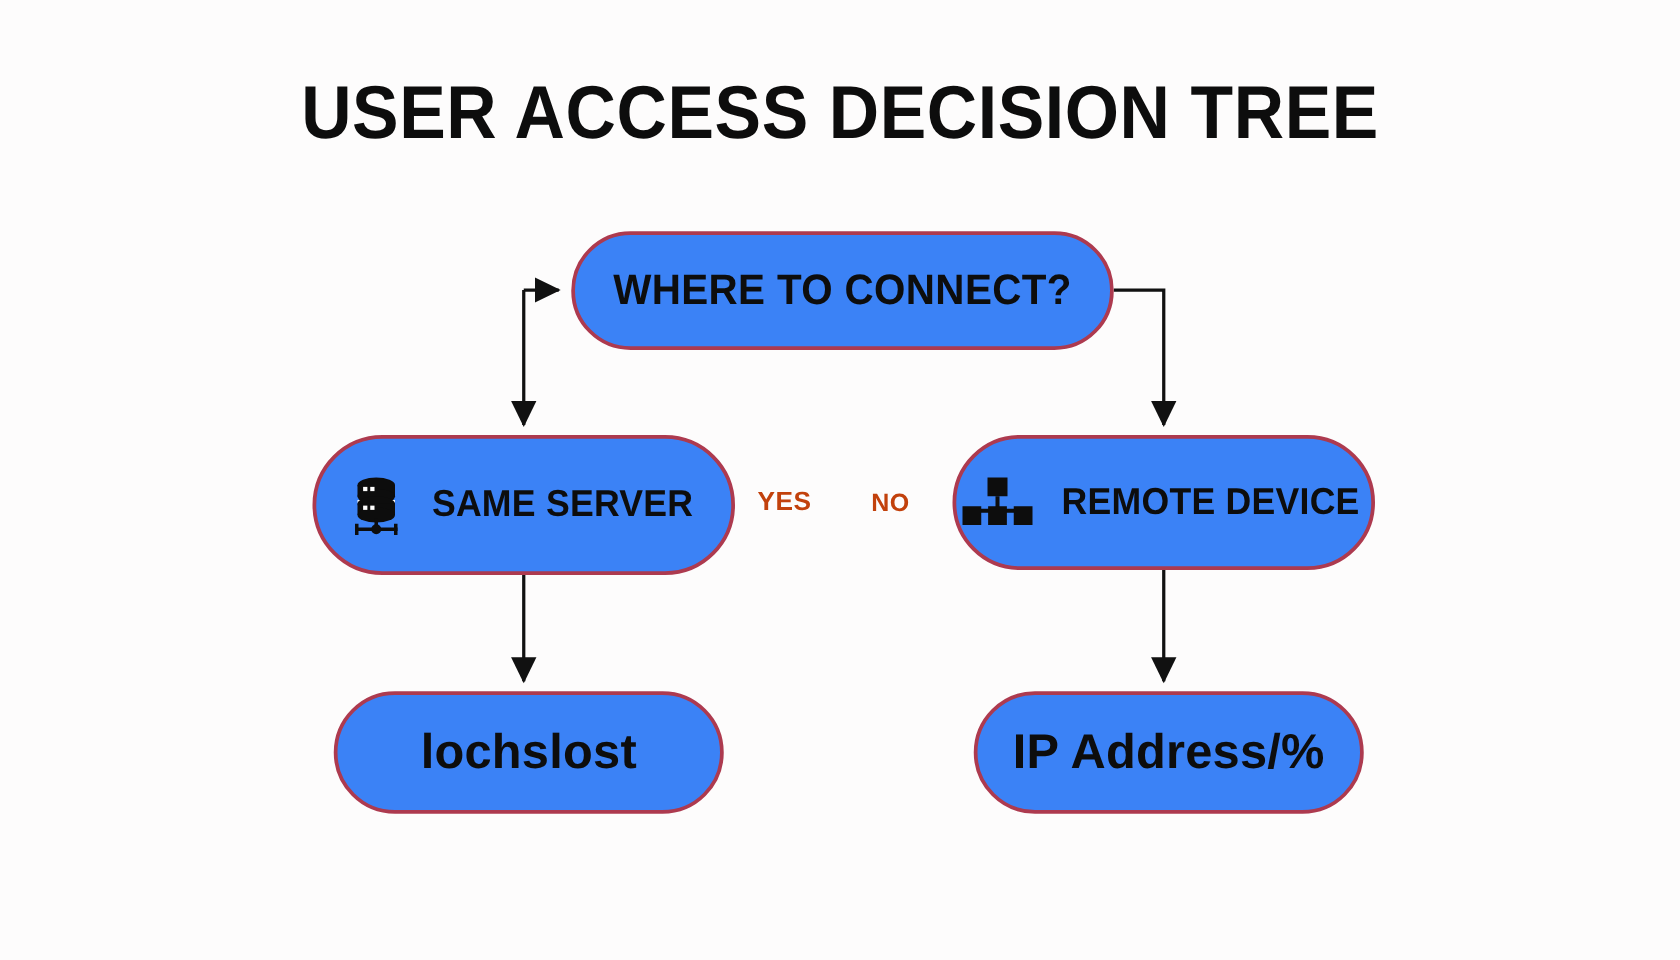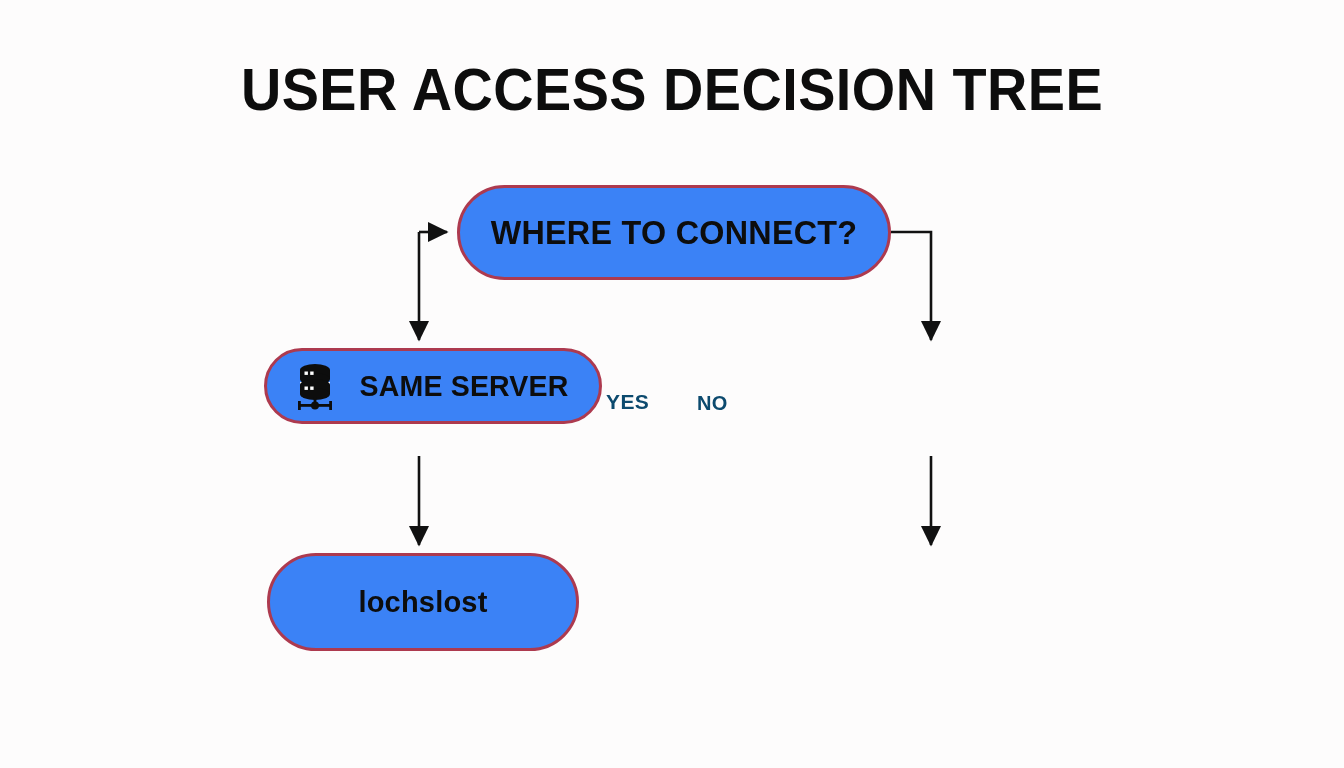--- a/index.html
+++ b/index.html
@@ -62,24 +62,24 @@
     justify-content: center;
   }
 
   .node-root {
     left: 457px;
     top: 185px;
     width: 434px;
     height: 95px;
   }
   .node-left-branch {
-    left: 264px;
+    left: 250px;
     top: 348px;
     width: 338px;
-    height: 76px;
+    height: 112px;
   }
   .node-right-branch {
     left: 762px;
     top: 348px;
     width: 338px;
     height: 108px;
   }
   .node-left-leaf {
     left: 267px;
     top: 553px;
@@ -113,41 +113,41 @@
     letter-spacing: 0.3px;
     transform: scaleX(0.95);
   }
   .label-branch {
     font-size: 30px;
     font-weight: bold;
     letter-spacing: 0.2px;
     transform: scaleX(0.95);
   }
   .label-leaf {
-    font-size: 29px;
+    font-size: 39px;
     font-weight: bold;
     letter-spacing: 0.2px;
   }
 
   
   .node-icon {
     display: inline-flex;
     align-items: center;
     justify-content: center;
     flex: 0 0 auto;
   }
   .node-icon svg { display: block; }
 
   
   .edge-label {
     position: absolute;
     font-family: "Liberation Sans", sans-serif;
     font-size: 21px;
     font-weight: bold;
-    color: #0c4a6e;
+    color: #c2410c;
     letter-spacing: 0.4px;
     white-space: nowrap;
   }
   .edge-label-yes { left: 606px; top: 390px; }
   .edge-label-no  { left: 697px; top: 392px; font-size: 20px; }
 </style>
 </head>
 <body>
 
 <div id="canvas">
@@ -208,24 +208,48 @@
           <rect x="6" y="43" width="34" height="2.8" fill="#0d0d0d"></rect>
           <circle cx="23" cy="44.4" r="4" fill="#0d0d0d"></circle>
           <rect x="6" y="40" width="2.8" height="9" fill="#0d0d0d"></rect>
           <rect x="37.2" y="40" width="2.8" height="9" fill="#0d0d0d"></rect>
         </svg>
       </span>
       <span class="node-label label-branch">SAME SERVER</span>
     </div>
   </div>
 
+  <div class="node node-right-branch">
+    <div class="node-inner">
+      <span class="node-icon">
+        <svg width="58" height="44" viewBox="0 0 58 44" xmlns="http://www.w3.org/2000/svg">
+
+          <rect x="21" y="2" width="16" height="15" fill="#0d0d0d"></rect>
+
+          <rect x="27.4" y="17" width="3.2" height="10" fill="#0d0d0d"></rect>
+
+          <rect x="7" y="27" width="44" height="3.2" fill="#0d0d0d"></rect>
+
+          <rect x="1" y="25" width="15" height="15" fill="#0d0d0d"></rect>
+          <rect x="21.5" y="25" width="15" height="15" fill="#0d0d0d"></rect>
+          <rect x="42" y="25" width="15" height="15" fill="#0d0d0d"></rect>
+        </svg>
+      </span>
+      <span class="node-label label-branch">REMOTE DEVICE</span>
+    </div>
+  </div>
 
   <div class="node node-left-leaf">
     <div class="node-inner">
       <span class="node-label label-leaf">lochslost</span>
     </div>
   </div>
 
+  <div class="node node-right-leaf">
+    <div class="node-inner">
+      <span class="node-label label-leaf">IP Address/%</span>
+    </div>
+  </div>
 
   <div class="edge-label edge-label-yes">YES</div>
   <div class="edge-label edge-label-no">NO</div>
 
 </div>
 
 </body></html>

